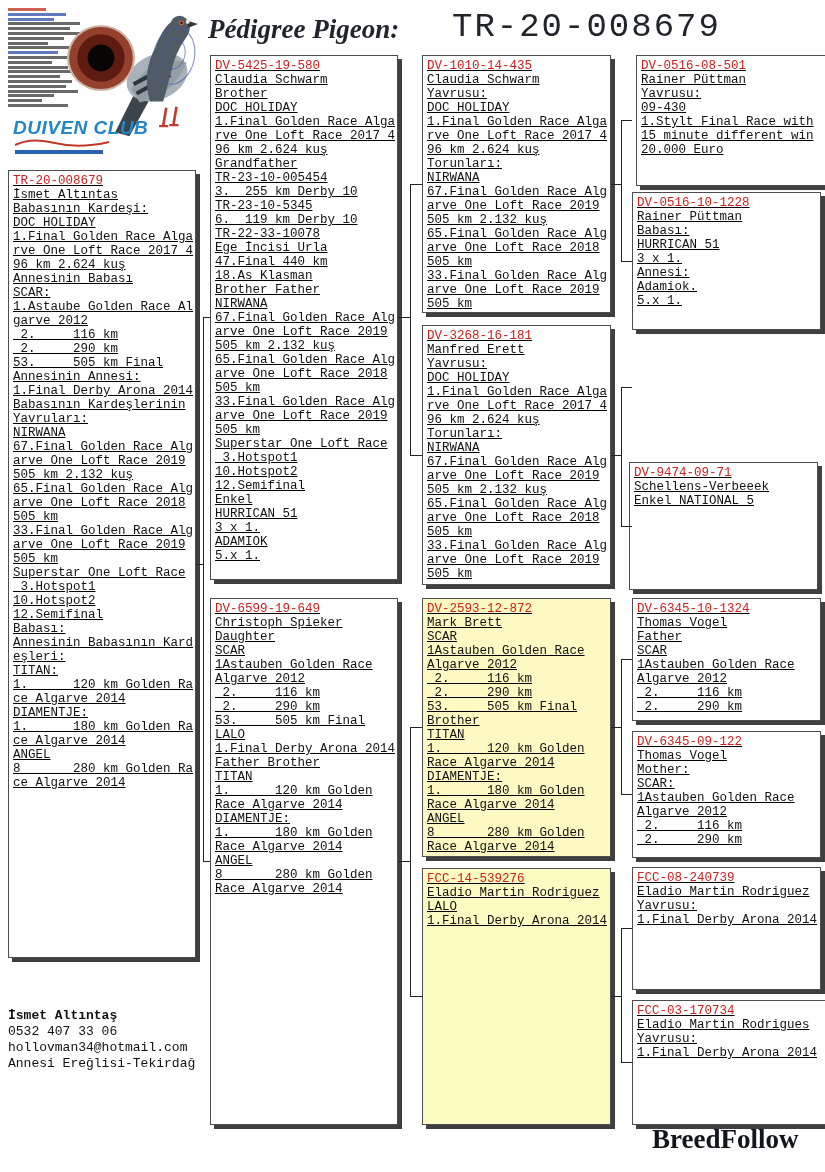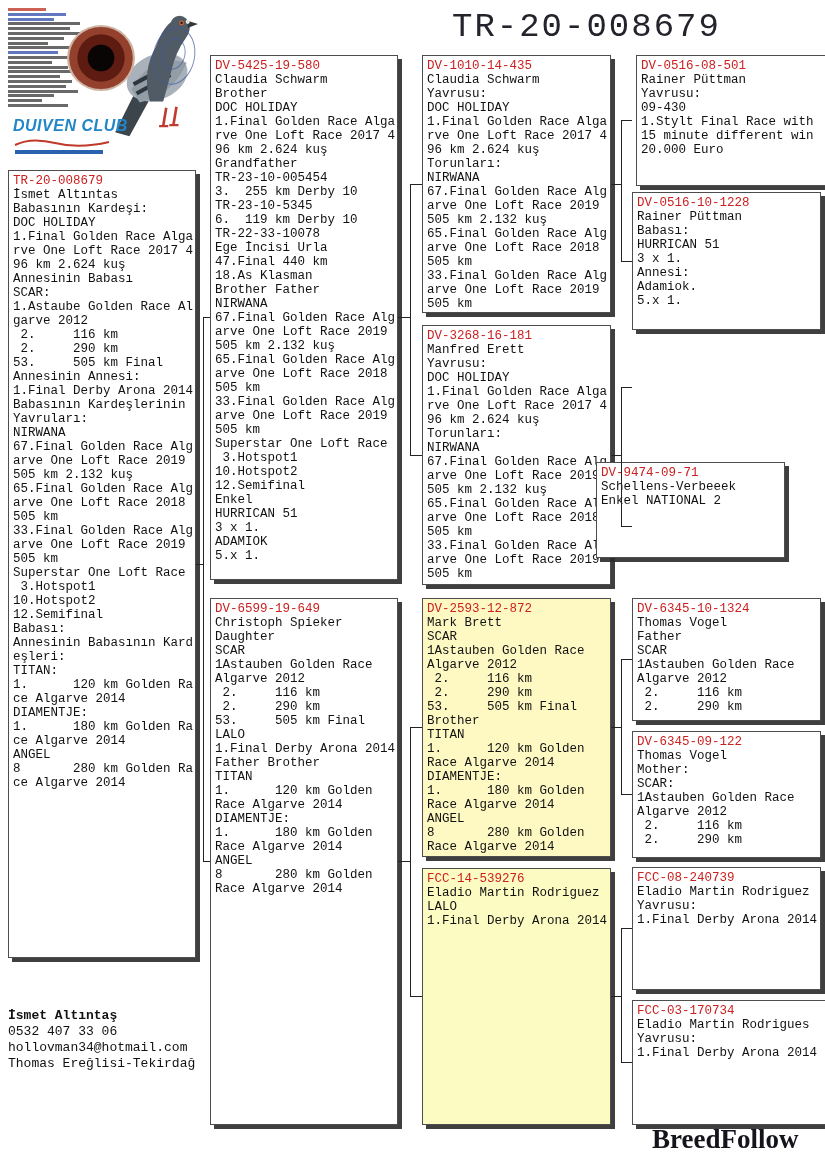--- a/index.html
+++ b/index.html
@@ -5,21 +5,21 @@
   html,body{margin:0;padding:0;background:#ffffff;}
   .page{position:relative;width:825px;height:1172px;background:#ffffff;overflow:hidden;
         font-family:"Liberation Mono","DejaVu Sans Mono",monospace;}
   
   .hdr-label{position:absolute;left:208px;top:14px;font-family:"Liberation Serif","DejaVu Serif",serif;
              font-style:italic;font-weight:bold;font-size:27px;color:#23232c;}
   .hdr-ring{position:absolute;left:452px;top:8px;font-family:"Liberation Mono","DejaVu Sans Mono",monospace;
             font-size:34px;letter-spacing:2px;color:#23232c;}
   
   .pbox{position:absolute;background:#ffffff;border:1px solid #4d4d4d;box-sizing:border-box;
-        padding:3px 8px 2px 4px;overflow:hidden;box-shadow:4px 4px 0 rgba(42,42,42,.9);}
+        padding:3px 8px 2px 4px;overflow:hidden;box-shadow:4px 4px 0 rgba(42,42,42,.9);text-decoration:underline;}
   .ptitle{color:#cc2020;font-size:12.5px;line-height:14px;white-space:pre;}
   .pbody{margin:0;font-family:inherit;font-size:12.5px;line-height:14px;white-space:pre;color:#121212;}
   .cyan{background:#fef9c3;}
   .yellow{background:#fbfbc2;}
   .orange{background:#ffa000;}
   .orange .ptitle{color:#c32500;}
   
   .conn{position:absolute;background:#222;}
   
   .photo-card{position:absolute;left:5px;top:5px;width:192px;height:158px;background:#fff;}
@@ -27,21 +27,21 @@
   .pigeon-svg{position:absolute;left:104px;top:2px;width:92px;height:134px;}
   .eye{position:absolute;left:62px;top:20px;width:64px;height:62px;border-radius:50%;
        border:2px solid #cdb3a3;
        background:radial-gradient(circle at 50% 50%, #0a0505 0 29%, #5e1b12 31% 52%,
                   #93402c 54% 70%, #b97a5f 72% 82%, #e6ccba 84% 100%);}
   .stamp{position:absolute;left:148px;top:22px;width:40px;height:56px;border:1.5px solid rgba(64,88,160,.7);
          border-radius:50%;transform:rotate(12deg);}
   .stamp:before{content:"";position:absolute;left:7px;top:10px;width:22px;height:30px;
          border:1px solid rgba(64,88,160,.65);border-radius:50%;}
   .club{position:absolute;left:8px;top:112px;font-family:"Liberation Sans","DejaVu Sans",sans-serif;
-        font-style:italic;font-weight:bold;font-size:16px;letter-spacing:.5px;color:#2286c8;}
+        font-style:italic;font-weight:bold;font-size:19px;letter-spacing:.5px;color:#2286c8;}
   .sig-svg{position:absolute;left:8px;top:130px;width:100px;height:22px;}
   
   .owner{position:absolute;left:8px;top:984px;font-size:13px;line-height:16px;color:#121212;margin-top:24px;}
   .owner-name{font-weight:bold;}
   .brand{position:absolute;left:652px;top:1124px;font-family:"Liberation Serif","DejaVu Serif",serif;
          font-weight:bold;font-size:27px;color:#14141c;}
 </style>
 </head>
 <body>
 
@@ -90,20 +90,21 @@
 
     <div class="eye"></div>
     <div class="stamp"></div>
     <div class="club">DUIVEN CLUB</div>
     <svg class="sig-svg" viewBox="0 0 100 22">
       <path d="M2 10 Q18 2 42 8 T96 7" stroke="#c0392b" stroke-width="2" fill="none"></path>
       <rect x="2" y="15" width="88" height="4" fill="#2a62b0"></rect>
     </svg>
   </div>
 
+  <div class="hdr-label">Pédigree Pigeon:</div>
   <div class="hdr-ring">TR-20-008679</div>
 
   <div class="pbox" style="left:8px;top:170px;width:188px;height:788px">
     <div class="ptitle">TR-20-008679</div>
     <pre class="pbody">İsmet Altıntas
 Babasının Kardeşi:
 DOC HOLIDAY
 1.Final Golden Race Alga
 rve One Loft Race 2017 4
 96 km 2.624 kuş
@@ -287,24 +288,24 @@
   <div class="pbox" style="left:632px;top:192px;width:189px;height:138px">
     <div class="ptitle">DV-0516-10-1228</div>
     <pre class="pbody">Rainer Püttman
 Babası:
 HURRICAN 51
 3 x 1.
 Annesi:
 Adamiok.
 5.x 1.</pre>
   </div>
-  <div class="pbox" style="left:596px;top:462px;width:189px;height:96px">
+  <div class="pbox" style="left:629px;top:462px;width:189px;height:128px">
     <div class="ptitle">DV-9474-09-71</div>
     <pre class="pbody">Schellens-Verbeeek
-Enkel NATIONAL 2</pre>
+Enkel NATIONAL 5</pre>
   </div>
   <div class="pbox" style="left:632px;top:598px;width:189px;height:123px">
     <div class="ptitle">DV-6345-10-1324</div>
     <pre class="pbody">Thomas Vogel
 Father
 SCAR
 1Astauben Golden Race
 Algarve 2012
  2.     116 km
  2.     290 km</pre>
@@ -360,17 +361,17 @@
       <div class="conn" style="left: 611px; top: 996px; width: 10px; height: 1px;"></div>
       <div class="conn" style="left: 621px; top: 928px; width: 1px; height: 134px;"></div>
       <div class="conn" style="left: 621px; top: 928px; width: 11px; height: 1px;"></div>
       <div class="conn" style="left: 621px; top: 1062px; width: 11px; height: 1px;"></div>
     </div>
 
   <div class="owner">
     <div class="owner-name">İsmet Altıntaş</div>
     <div>0532 407 33 06</div>
     <div>hollovman34@hotmail.com</div>
-    <div>Thomas Ereğlisi-Tekirdağ</div>
+    <div>Annesi Ereğlisi-Tekirdağ</div>
   </div>
 
   <div class="brand">BreedFollow</div>
 </div>
 
 </body></html>

